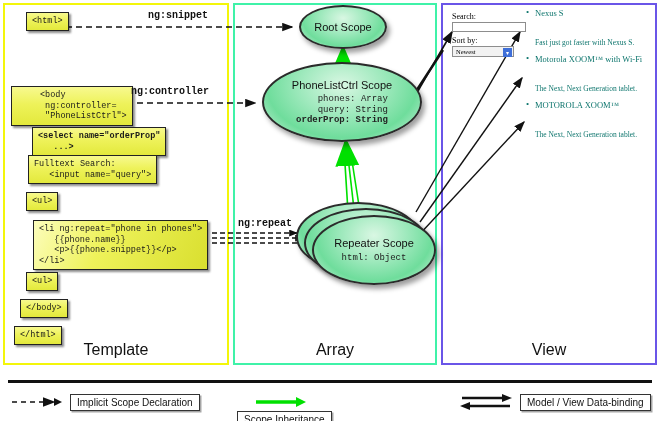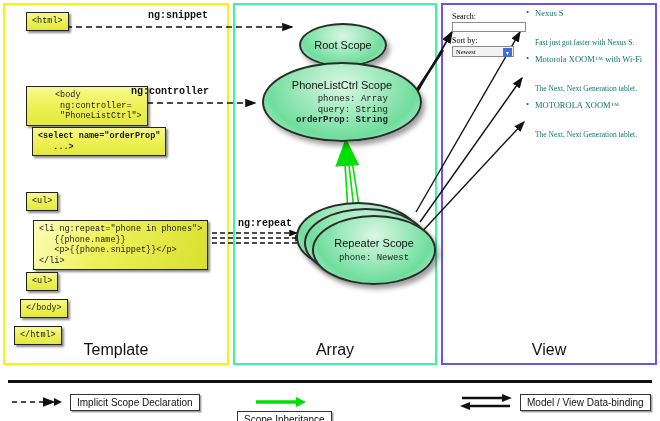--- a/index.html
+++ b/index.html
@@ -18,41 +18,41 @@
   
   .codebox{position:absolute;box-sizing:border-box;border:1.5px solid #222;
     background:linear-gradient(180deg,#f7f98f 0%,#eef25a 45%,#e3e93c 100%);
     font-family:"Liberation Mono",monospace;font-size:8.5px;line-height:10.5px;
     color:#1a1a1a;padding:3px 5px;white-space:pre;
     box-shadow:2px 2px 2px rgba(0,0,0,.45);}
   .codebox.b{font-weight:bold;}
   .codebox.grad2{background:linear-gradient(115deg,#fcfdbc 0%,#eef25a 40%,#d9df2f 100%);}
 
   #cb-html{left:14px;top:12px;margin-left:12px;}
-  #cb-body{left:26px;top:86px;padding-left:28px;}
+  #cb-body{left:11px;top:86px;padding-left:28px;}
   #cb-select{left:32px;top:127px;}
   #cb-search{left:28px;top:155px;}
   #cb-ul1{left:26px;top:192px;}
   #cb-li{left:33px;top:220px;}
   #cb-ul2{left:26px;top:272px;}
   #cb-bodyend{left:20px;top:299px;}
   #cb-htmlend{left:14px;top:326px;}
 
   
   .scope{position:absolute;border:2px solid #2b2b2b;border-radius:50%;
     background:radial-gradient(ellipse at 50% 28%,#d9f7e3 0%,#9fe9bd 38%,#6fdd9c 68%,#d8f3e3 100%);
     box-shadow:3px 4px 5px rgba(0,0,0,.38);box-sizing:border-box;
     display:flex;flex-direction:column;align-items:center;justify-content:center;}
   .scope .ttl{font-family:"Liberation Sans",sans-serif;font-size:11px;color:#111;
     text-align:center;line-height:12.5px;}
   .scope .props{font-family:"Liberation Mono",monospace;font-size:9px;color:#222;
     text-align:right;line-height:10.5px;margin-top:3px;white-space:pre;}
   .scope .props b{font-weight:bold;}
 
-  #scope-root{left:299px;top:23px;width:88px;height:44px;}
+  #scope-root{left:299px;top:5px;width:88px;height:44px;}
   #scope-ctrl{left:262px;top:62px;width:160px;height:80px;}
   #scope-rep3{left:296px;top:202px;width:124px;height:70px;z-index:1;}
   #scope-rep2{left:304px;top:208px;width:124px;height:70px;z-index:2;}
   #scope-rep1{left:312px;top:215px;width:124px;height:70px;z-index:3;}
 
   
   #view-form{position:absolute;left:452px;top:12px;width:78px;
     font-family:"Liberation Serif",serif;font-size:8px;color:#000;}
   #view-form .lbl{display:block;margin-bottom:1px;}
   #view-search-input{width:74px;height:10px;border:1px solid #8d8d8d;background:#fff;
@@ -157,20 +157,22 @@
       <line x1="418" y1="236" x2="524" y2="122" stroke="#111" stroke-width="1.4" marker-end="url(#ah-black)"></line>
     </g>
   </svg>
 
   <div class="codebox" id="cb-html">&lt;html&gt;</div>
   <div class="codebox" id="cb-body">&lt;body
  ng:controller=
  "PhoneListCtrl"&gt;</div>
   <div class="codebox b" id="cb-select">&lt;select name="orderProp"
    ...&gt;</div>
+  <div class="codebox" id="cb-search">Fulltext Search:
+   &lt;input name="query"&gt;</div>
   <div class="codebox" id="cb-ul1">&lt;ul&gt;</div>
   <div class="codebox grad2" id="cb-li">&lt;li ng:repeat="phone in phones"&gt;
    {{phone.name}}
    &lt;p&gt;{{phone.snippet}}&lt;/p&gt;
 &lt;/li&gt;</div>
   <div class="codebox" id="cb-ul2">&lt;ul&gt;</div>
   <div class="codebox" id="cb-bodyend">&lt;/body&gt;</div>
   <div class="codebox" id="cb-htmlend">&lt;/html&gt;</div>
 
   <div class="edge-label" id="lbl-autobind">ng:snippet</div>
@@ -189,21 +191,21 @@
     <div class="ttl">PhoneListCtrl
 Scope</div>
     <div class="props"><span>phones: Array</span>
 <span>query: String</span>
 <b>orderProp: String</b></div>
   </div>
 
   <div class="scope" id="scope-rep1">
     <div class="ttl">Repeater
 Scope</div>
-    <div class="props">phone: Newest</div>
+    <div class="props">html: Object</div>
   </div>
 
   <div id="view-form">
     <span class="lbl">Search:</span>
     <input id="view-search-input" type="text" placeholder="" style="">
     <span class="lbl">Sort by:</span>
     <div id="view-select">
       <span>Newest</span>
       <span class="arrow">▾</span>
     </div>

